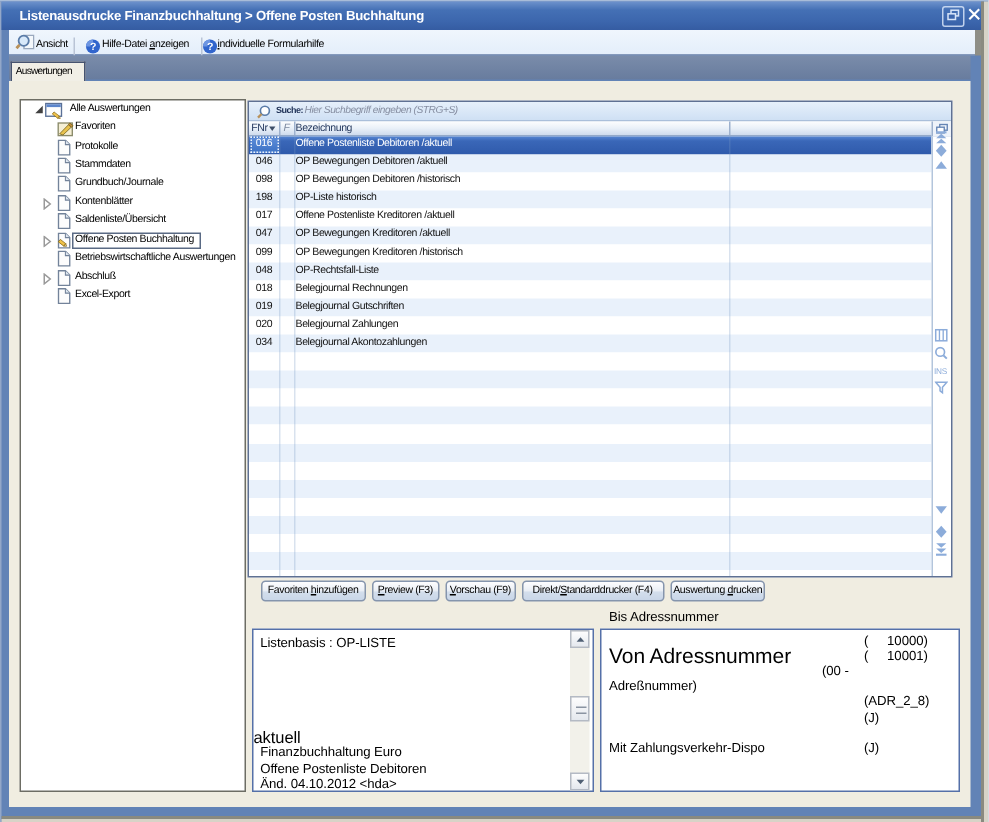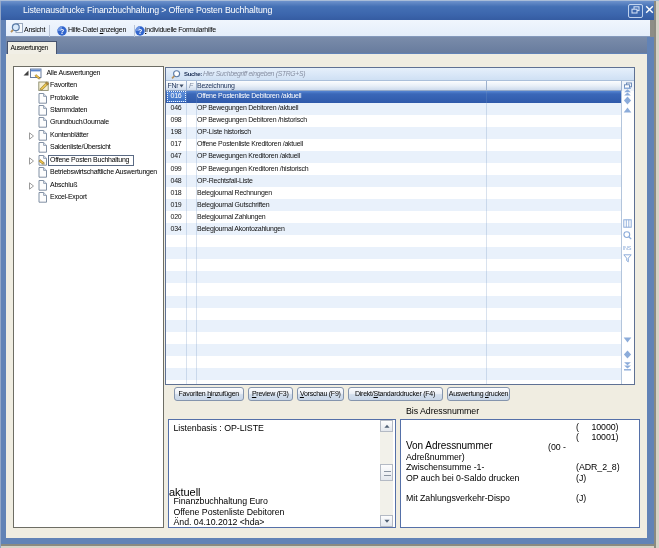--- a/index.html
+++ b/index.html
@@ -8,21 +8,21 @@
 <div id="win">
 <div class="a" style="left:0px;top:0px;width:659px;height:548px;background:#6283b6"></div>
 <div class="a" style="left:649.5px;top:19.5px;width:5px;height:17.1px;background:#8e8e86"></div>
 <div class="a" style="left:0px;top:0px;width:659px;height:1px;background:#a8bcd8"></div>
 <div class="a" style="left:0px;top:1px;width:1px;height:547px;background:#93a7c8"></div>
 <div class="a" style="left:654px;top:1px;width:2px;height:547px;background:#8a8a80"></div>
 <div class="a" style="left:656px;top:1px;width:3px;height:547px;background:#d7d3c7"></div>
 <div class="a" style="left:1px;top:544px;width:653px;height:2px;background:#8a8a80"></div>
 <div class="a" style="left:1px;top:546px;width:653px;height:2px;background:#d7d3c7"></div>
 <div class="a" style="left:1px;top:1px;width:653px;height:18.5px;background:linear-gradient(180deg,#6d92cc 0%,#4470b5 30%,#3c66ad 70%,#355ca2 100%)"></div>
-<div class="a" style="left:23px;top:4.5px;width:500px;height:13px;font-size:8.8px;font-weight:normal;color:#fff;letter-spacing:-0.15px">Listenausdrucke Finanzbuchhaltung &gt; Offene Posten Buchhaltung</div>
+<div class="a" style="left:13px;top:4.5px;width:500px;height:13px;font-size:8.8px;font-weight:bold;color:#fff;letter-spacing:-0.15px">Listenausdrucke Finanzbuchhaltung &gt; Offene Posten Buchhaltung</div>
 <div class="a" style="left:628px;top:4px;width:13px;height:12px;border:1px solid rgba(215,228,248,0.85);border-radius:2px">
       <svg width="11" height="10" style="position:absolute;left:1px;top:0">
         <rect x="4" y="1.8" width="5" height="3.8" fill="none" stroke="#d7e4f8" stroke-width="1"></rect>
         <rect x="2" y="4.2" width="5" height="3.8" fill="#3c66ad" stroke="#d7e4f8" stroke-width="1"></rect>
       </svg>
     </div>
 <div class="a" style="left:645px;top:5px;width:9px;height:9px;">
       <svg width="9" height="9" style="position:absolute;left:0;top:0">
         <path d="M1.2 1.2 L7.8 7.8 M7.8 1.2 L1.2 7.8" stroke="#fff" stroke-width="1.4"></path>
       </svg>
@@ -323,26 +323,24 @@
     </div>
 <div class="a" style="left:379.5px;top:515px;width:13px;height:12px;background:linear-gradient(180deg,#fdfdfd,#e4e8ee);border:1px solid #b4bac4;box-sizing:border-box">
       <svg width="12" height="11" style="position:absolute;left:0;top:0">
         <path d="M6 6.8 l2.6 -3 h-5.2 z" fill="#506074"></path>
       </svg>
     </div>
 <div class="a" style="left:379.5px;top:464px;width:13px;height:17px;background:linear-gradient(180deg,#fdfdfd,#e4e8ee);border:1px solid #b4bac4;box-sizing:border-box">
       <div style="position:absolute;left:3px;top:6px;width:7px;border-top:1px solid #8a94a2;border-bottom:1px solid #8a94a2;height:3px"></div>
     </div>
 <div class="a" style="left:399.5px;top:419px;width:240.5px;height:109px;background:#fff;border:1px solid #5570a8;box-sizing:border-box"></div>
-<div class="a" style="left:406px;top:440px;width:175px;height:10px;font-size:10px;letter-spacing:-0.05px">Von Adressnummer</div>
+<div class="a" style="left:406px;top:429px;width:175px;height:10px;font-size:14px;letter-spacing:-0.05px">Von Adressnummer</div>
 <div class="a" style="left:576px;top:421.8px;width:10px;height:10px;font-size:8.8px">(</div>
 <div class="a" style="right:40.5px;top:421.8px;font-size:8.8px;letter-spacing:-0.05px;position:absolute">10000)</div>
 <div class="a" style="left:406px;top:406px;width:175px;height:10px;font-size:8.8px;letter-spacing:-0.05px">Bis Adressnummer</div>
 <div class="a" style="left:576px;top:431.9px;width:10px;height:10px;font-size:8.8px">(</div>
 <div class="a" style="right:40.5px;top:431.9px;font-size:8.8px;letter-spacing:-0.05px;position:absolute">10001)</div>
 <div class="a" style="left:548px;top:442.1px;width:60px;height:10px;font-size:8.8px;letter-spacing:-0.05px">(00 -</div>
 <div class="a" style="left:406px;top:452.2px;width:175px;height:10px;font-size:8.8px;letter-spacing:-0.05px">Adreßnummer)</div>
-<div class="a" style="left:406px;top:462.4px;width:175px;height:10px;font-size:8.8px;letter-spacing:-0.05px">Zwischensumme -1-</div>
 <div class="a" style="left:576px;top:462.4px;width:60px;height:10px;font-size:8.8px;letter-spacing:-0.05px">(ADR_2_8)</div>
-<div class="a" style="left:406px;top:472.6px;width:175px;height:10px;font-size:8.8px;letter-spacing:-0.05px">OP auch bei 0-Saldo drucken</div>
 <div class="a" style="left:576px;top:472.6px;width:60px;height:10px;font-size:8.8px;letter-spacing:-0.05px">(J)</div>
 <div class="a" style="left:406px;top:492.9px;width:175px;height:10px;font-size:8.8px;letter-spacing:-0.05px">Mit Zahlungsverkehr-Dispo</div>
 <div class="a" style="left:576px;top:492.9px;width:60px;height:10px;font-size:8.8px;letter-spacing:-0.05px">(J)</div>
 </div>
 </body></html>

